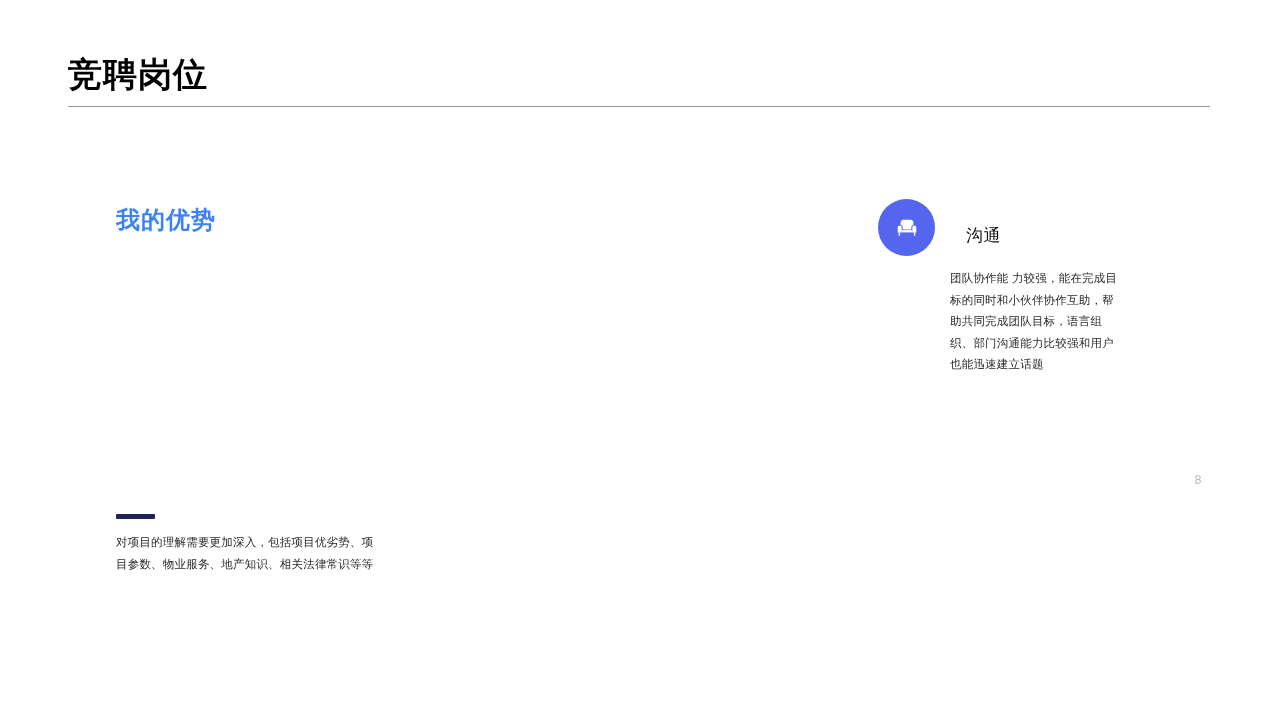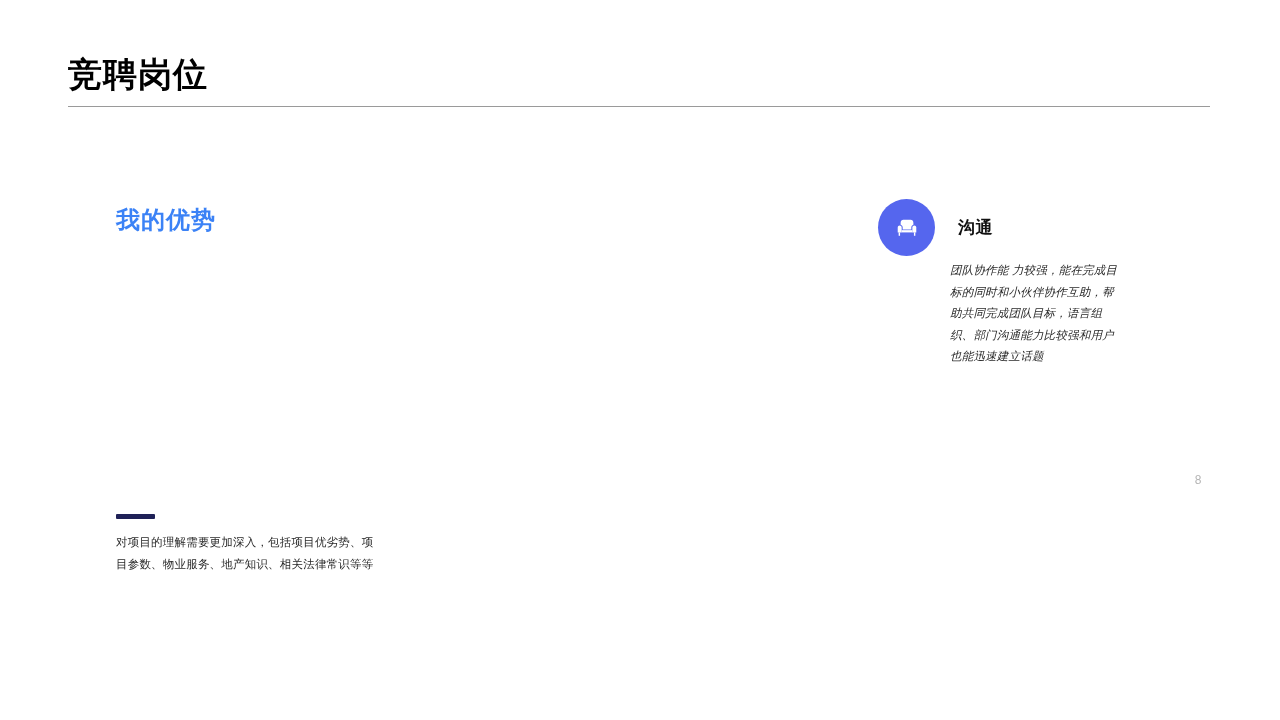--- a/index.html
+++ b/index.html
@@ -95,34 +95,33 @@
     display: flex;
     align-items: center;
     justify-content: center;
   }
   .feature-body {
     margin-left: 15px;
     padding-top: 10px;
   }
   .feature-title {
     font-size: 17px;
-    font-weight: 700;
+    font-weight: 400;
     color: #111111;
     line-height: 22px;
-    margin: 8px;
+    margin: 16px;
     letter-spacing: 0.5px;
     white-space: nowrap;
   }
   .feature-text {
     margin-top: 21px;
     font-size: 11.5px;
     line-height: 21.5px;
     color: #2a2a2a;
     letter-spacing: 0.2px;
-    font-style: italic;
   }
 
   
   .feature-communication { left: 878px; top: 199px; }
   .feature-communication .feature-body { width: 172px; }
 
   .feature-responsibility { left: 572px; top: 438px; }
   .feature-responsibility .feature-body { width: 168px; }
 
   .feature-collaboration { left: 878px; top: 438px; }

